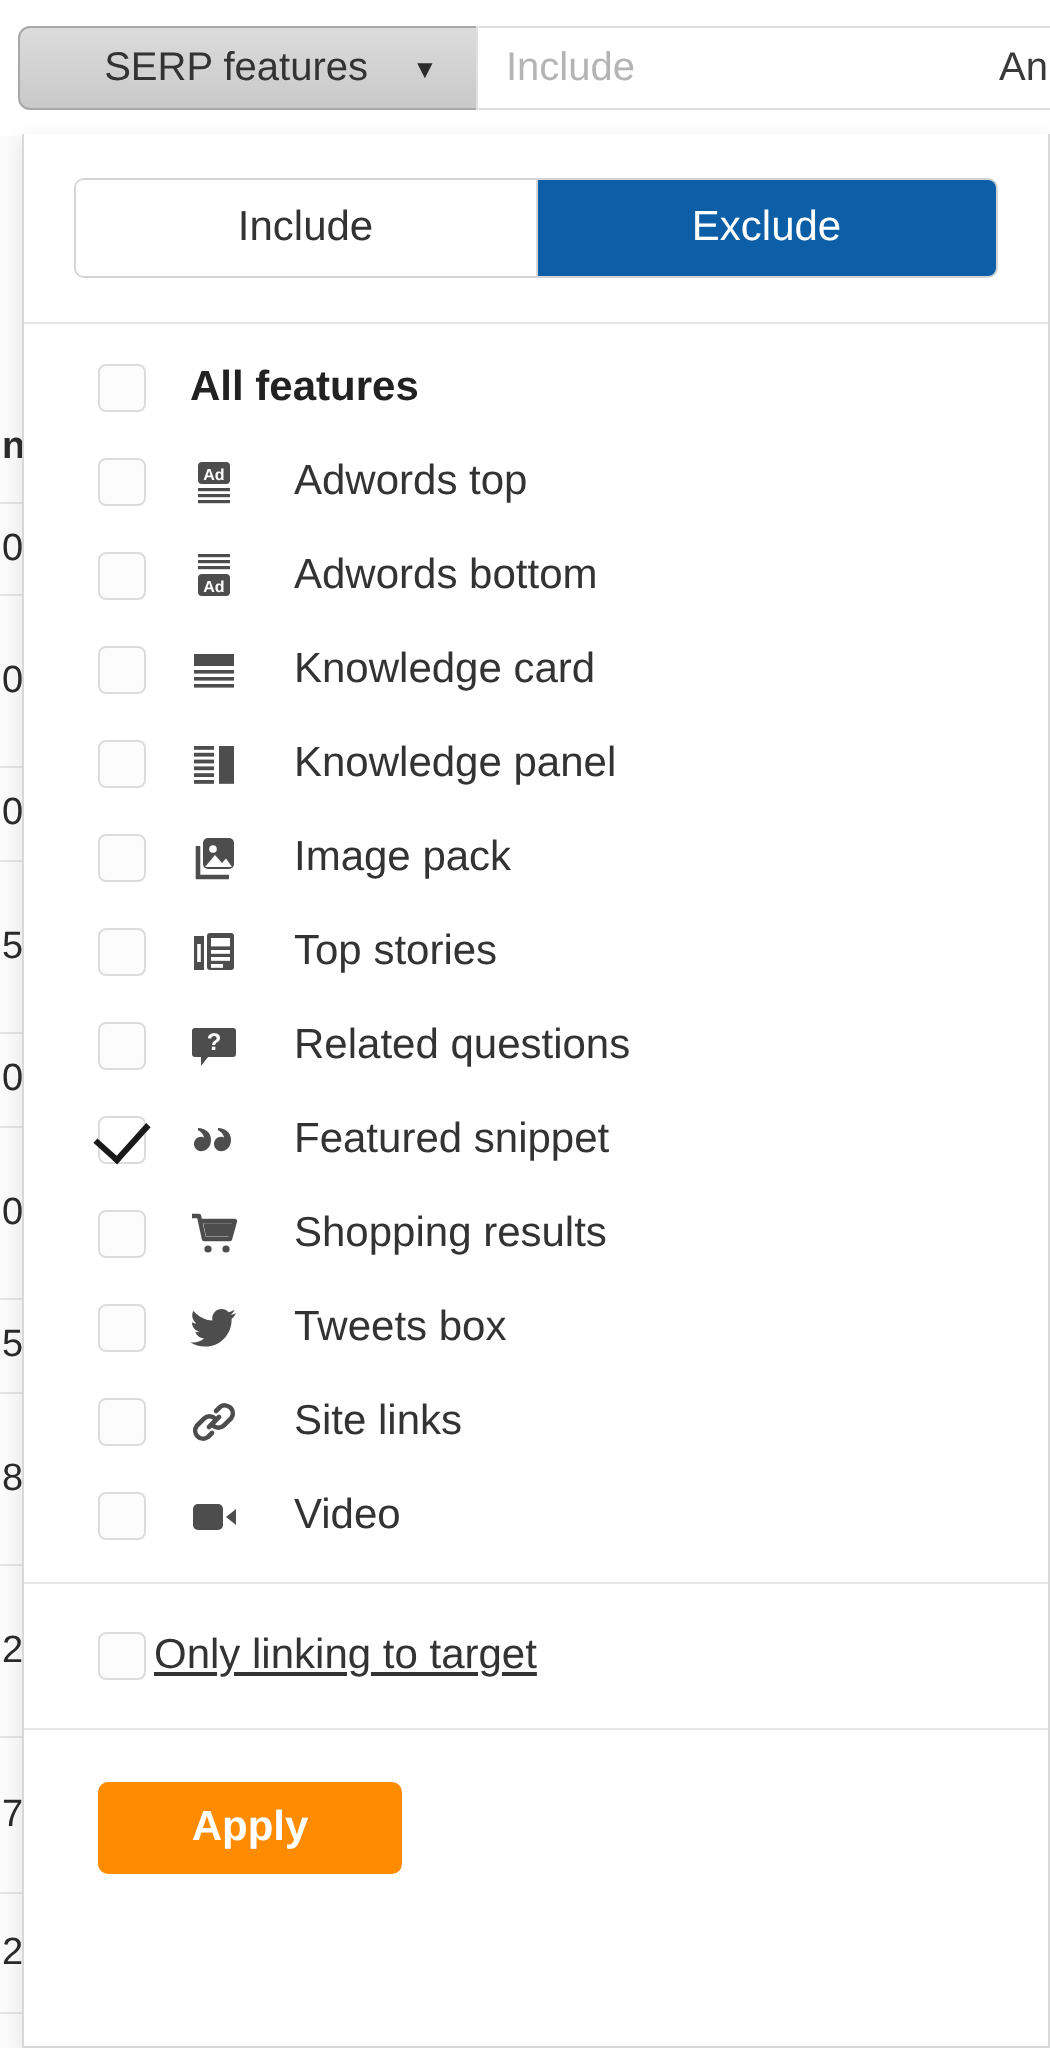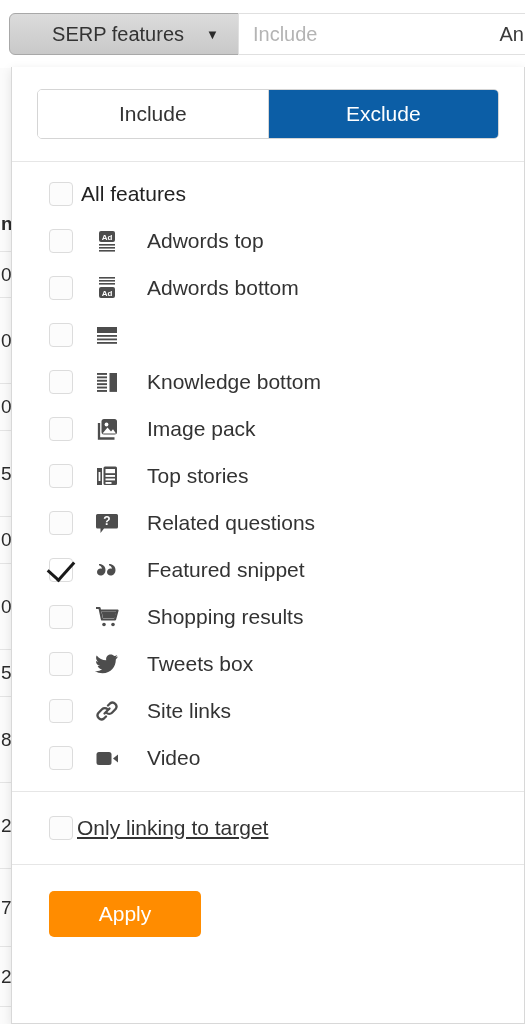--- a/index.html
+++ b/index.html
@@ -175,22 +175,22 @@
     justify-content: flex-start;
   }
   .ficon svg { display: block; }
   .flabel {
     margin-left: 26px;
     font-size: 21px;
     color: #333333;
     white-space: nowrap;
   }
   .feature-row.all-features .flabel {
-    font-weight: normal;
-    margin-left: 8px;
+    font-weight: bold;
+    margin-left: 22px;
     color: #222222;
   }
 
   
   #only-linking-section {
     height: 72px;
     display: flex;
     align-items: center;
     padding-left: 37px;
   }
@@ -205,20 +205,21 @@
     background: #ff8c00;
     border: none;
     border-radius: 5px;
     color: #ffffff;
     font-size: 21px;
     font-family: "Liberation Sans", sans-serif;
     cursor: pointer;
     display: flex;
     align-items: center;
     justify-content: center;
+    font-weight: bold;
   }
 </style>
 </head>
 <body>
 
 <div id="bg-table">
     <div class="bg-row bg-head" style="top: 196px; height: 56px;">
       <span>nd</span>
     </div>
     <div class="bg-row" style="top: 252px; height: 46px;">
@@ -314,35 +315,36 @@
       <div class="feature-row">
         <div class="cbox"></div>
         <span class="ficon">
           <svg width="24" height="24" viewBox="0 0 24 24">
             <rect x="2" y="4" width="20" height="6" fill="#4d4d4d"></rect>
             <rect x="2" y="12" width="20" height="1.8" fill="#4d4d4d"></rect>
             <rect x="2" y="15.5" width="20" height="1.8" fill="#4d4d4d"></rect>
             <rect x="2" y="19" width="20" height="1.8" fill="#4d4d4d"></rect>
           </svg>
         </span>
+        <span class="flabel">Knowledge card</span>
       </div>
       <div class="feature-row">
         <div class="cbox"></div>
         <span class="ficon">
           <svg width="24" height="24" viewBox="0 0 24 24">
             <rect x="2" y="3" width="10" height="1.9" fill="#4d4d4d"></rect>
             <rect x="2" y="6.4" width="10" height="1.9" fill="#4d4d4d"></rect>
             <rect x="2" y="9.8" width="10" height="1.9" fill="#4d4d4d"></rect>
             <rect x="2" y="13.2" width="10" height="1.9" fill="#4d4d4d"></rect>
             <rect x="2" y="16.6" width="10" height="1.9" fill="#4d4d4d"></rect>
             <rect x="2" y="20" width="10" height="1.9" fill="#4d4d4d"></rect>
             <rect x="14.5" y="3" width="7.5" height="18.9" fill="#4d4d4d"></rect>
           </svg>
         </span>
-        <span class="flabel">Knowledge bottom</span>
+        <span class="flabel">Knowledge panel</span>
       </div>
       <div class="feature-row">
         <div class="cbox"></div>
         <span class="ficon">
           <svg width="24" height="24" viewBox="0 0 24 24">
             <rect x="6.5" y="2" width="15.5" height="15.5" rx="2.5" fill="#4d4d4d"></rect>
             <circle cx="11.5" cy="7.5" r="1.9" fill="#ffffff"></circle>
             <path d="M7.5 16.5 L12.5 10.5 L16 14.5 L18 12.2 L21 16.5 Z" fill="#ffffff"></path>
             <path d="M4 6 L4 21.5 L19.5 21.5" stroke="#4d4d4d" stroke-width="2.3" fill="none"></path>
           </svg>

